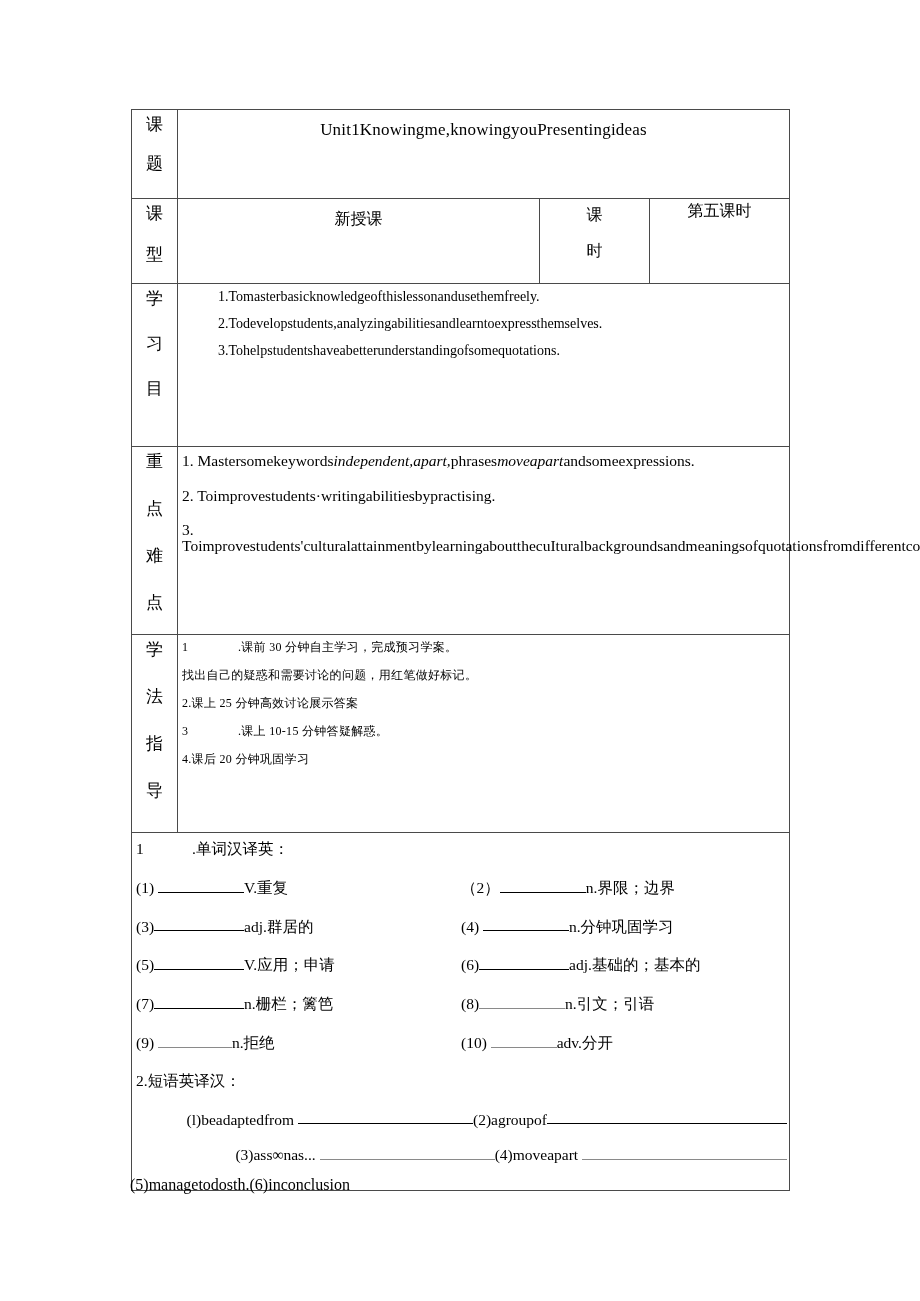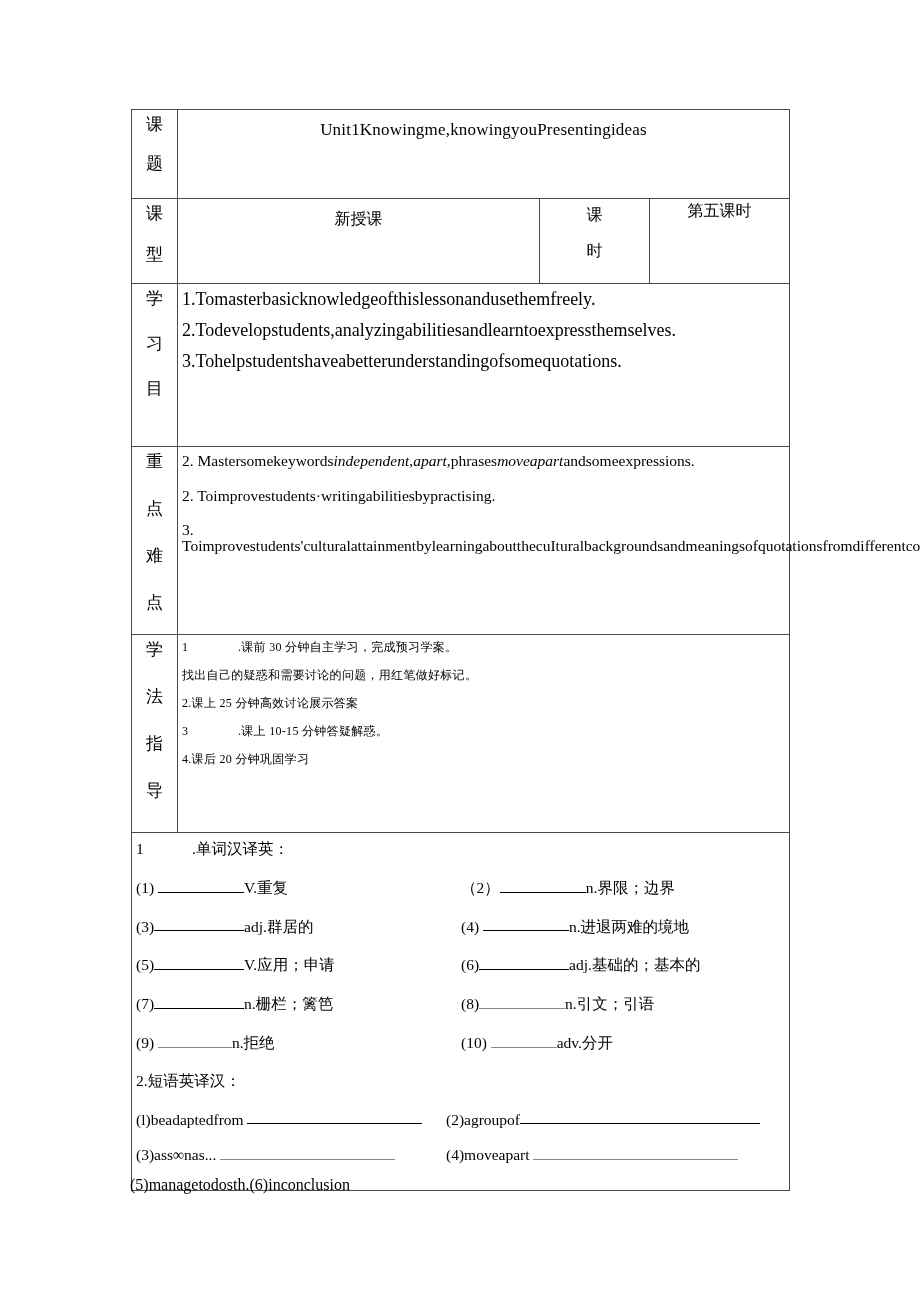--- a/index.html
+++ b/index.html
@@ -87,21 +87,21 @@
     padding: 6px 2px 6px 4px !important;
     line-height: 1.0;
   }
   .body-cell .ln {
     margin: 0 0 13px 0;
     white-space: nowrap;
   }
   .body-cell .ln:last-child { margin-bottom: 0; }
 
   .goals-cell { height: 150px; }
-  .goals-cell .ln { font-size: 18px; }
+  .goals-cell .ln { font-size: 14px; margin-left: 36px; }
 
   .key-cell .ln {
     margin-bottom: 19px;
     white-space: normal;
   }
   .key-cell .ln.tight { margin-bottom: 19px; }
   em.it { font-style: italic; text-align: center; }
 
   .method-cell .ln {
     font-size: 12px;
@@ -139,21 +139,21 @@
   }
   .blank.soft { border-bottom: 1px solid #8a8a8a; }
   .b86 { width: 86px; }
   .b90 { width: 90px; }
   .b74 { width: 74px; }
   .b66 { width: 66px; }
   .b175 { width: 175px; }
   .b205 { width: 205px; }
   .b240 { width: 240px; }
 
-  .phrase-row { margin-bottom: 16px; white-space: nowrap; }
+  .phrase-row { margin-bottom: 16px; white-space: nowrap; text-align: right; }
   .ph-col-a { display: inline-block; width: 310px; }
   .ph-col-b { display: inline-block; }
 
   .below-table {
     position: absolute;
     left: 130px;
     top: 1176px;
     font-size: 16px;
     white-space: nowrap;
   }
@@ -207,21 +207,21 @@
       </tr>
 
       <tr>
         <td class="vlabel" style="height:175px;">
           <span class="ch">重</span>
           <span class="ch" style="margin-top:30px;">点</span>
           <span class="ch" style="margin-top:30px;">难</span>
           <span class="ch" style="margin-top:30px;">点</span>
         </td>
         <td class="body-cell key-cell" colspan="3">
-          <div class="ln tight"><span>2. Mastersomekeywords</span><em class="it">independent,apart,</em><span>phrases</span><em class="it">moveapart</em><span>andsomeexpressions.</span></div>
+          <div class="ln tight"><span>1. Mastersomekeywords</span><em class="it">independent,apart,</em><span>phrases</span><em class="it">moveapart</em><span>andsomeexpressions.</span></div>
           <div class="ln">2. Toimprovestudents·writingabilitiesbypractising.</div>
           <div class="ln">3. Toimprovestudents'culturalattainmentbylearningaboutthecuIturalbackgroundsandmeaningsofquotationsfromdifferentcountries.</div>
         </td>
       </tr>
 
       <tr>
         <td class="vlabel" style="height:185px;">
           <span class="ch">学</span>
           <span class="ch" style="margin-top:30px;">法</span>
           <span class="ch" style="margin-top:30px;">指</span>
@@ -240,21 +240,21 @@
       <tr>
         <td class="content-cell" colspan="4">
 
           <div class="row"><span class="gapnum">1</span><span>.单词汉译英：</span></div>
 
           <div class="row vocab-row">
             <span class="vocab-col-a"><span>(1)</span> <span class="blank b86"></span><span>V.重复</span></span><span class="vocab-col-b"><span>（2）</span><span class="blank b86"></span><span>n.界限；边界</span></span>
           </div>
 
           <div class="row vocab-row">
-            <span class="vocab-col-a"><span>(3)</span><span class="blank b90"></span><span>adj.群居的</span></span><span class="vocab-col-b"><span>(4)</span> <span class="blank b86"></span><span>n.进退两难的境地</span></span>
+            <span class="vocab-col-a"><span>(3)</span><span class="blank b90"></span><span>adj.群居的</span></span><span class="vocab-col-b"><span>(4)</span> <span class="blank b86"></span><span>n.分钟巩固学习</span></span>
           </div>
 
           <div class="row vocab-row">
             <span class="vocab-col-a"><span>(5)</span><span class="blank b90"></span><span>V.应用；申请</span></span><span class="vocab-col-b"><span>(6)</span><span class="blank b90"></span><span>adj.基础的；基本的</span></span>
           </div>
 
           <div class="row vocab-row">
             <span class="vocab-col-a"><span>(7)</span><span class="blank b90"></span><span>n.栅栏；篱笆</span></span><span class="vocab-col-b"><span>(8)</span><span class="blank soft b86"></span><span>n.引文；引语</span></span>
           </div>
 

